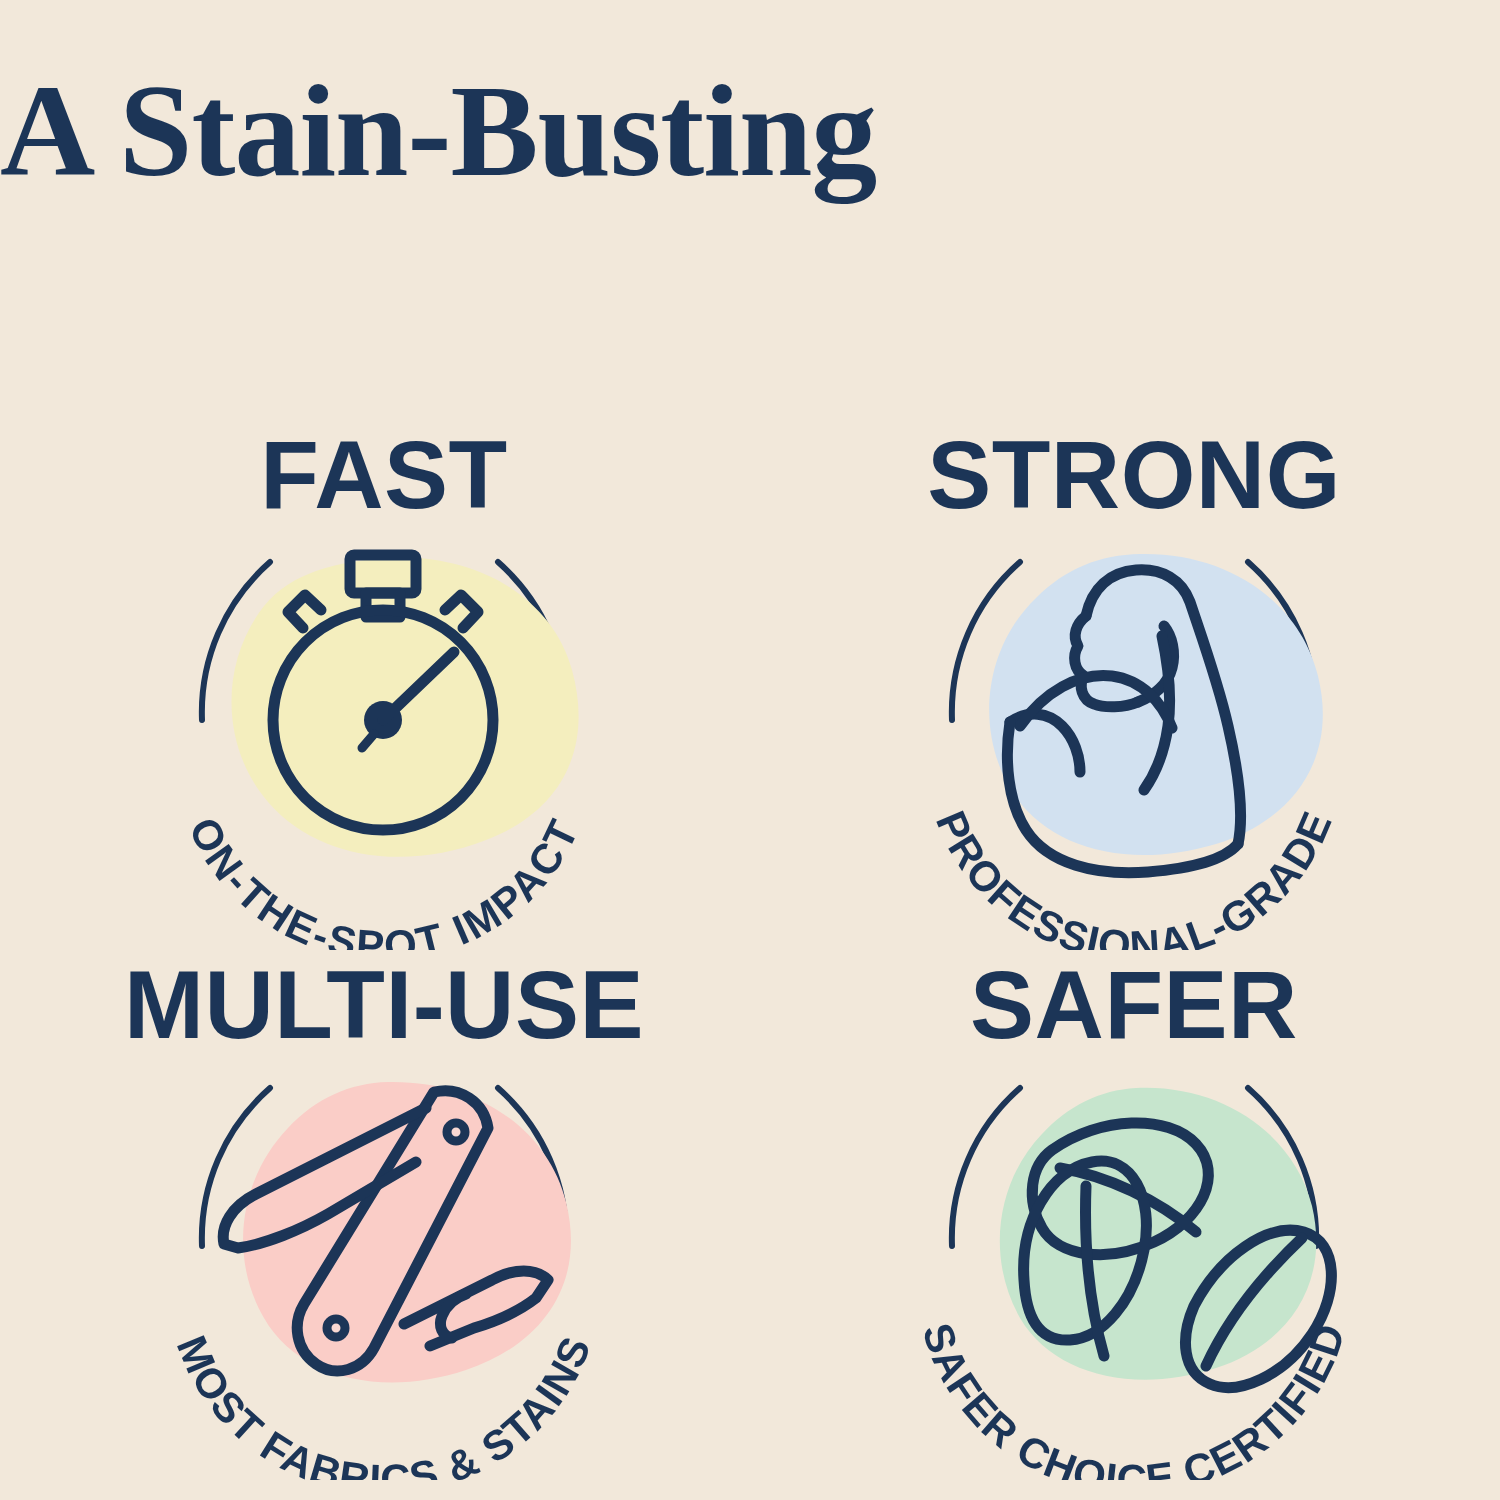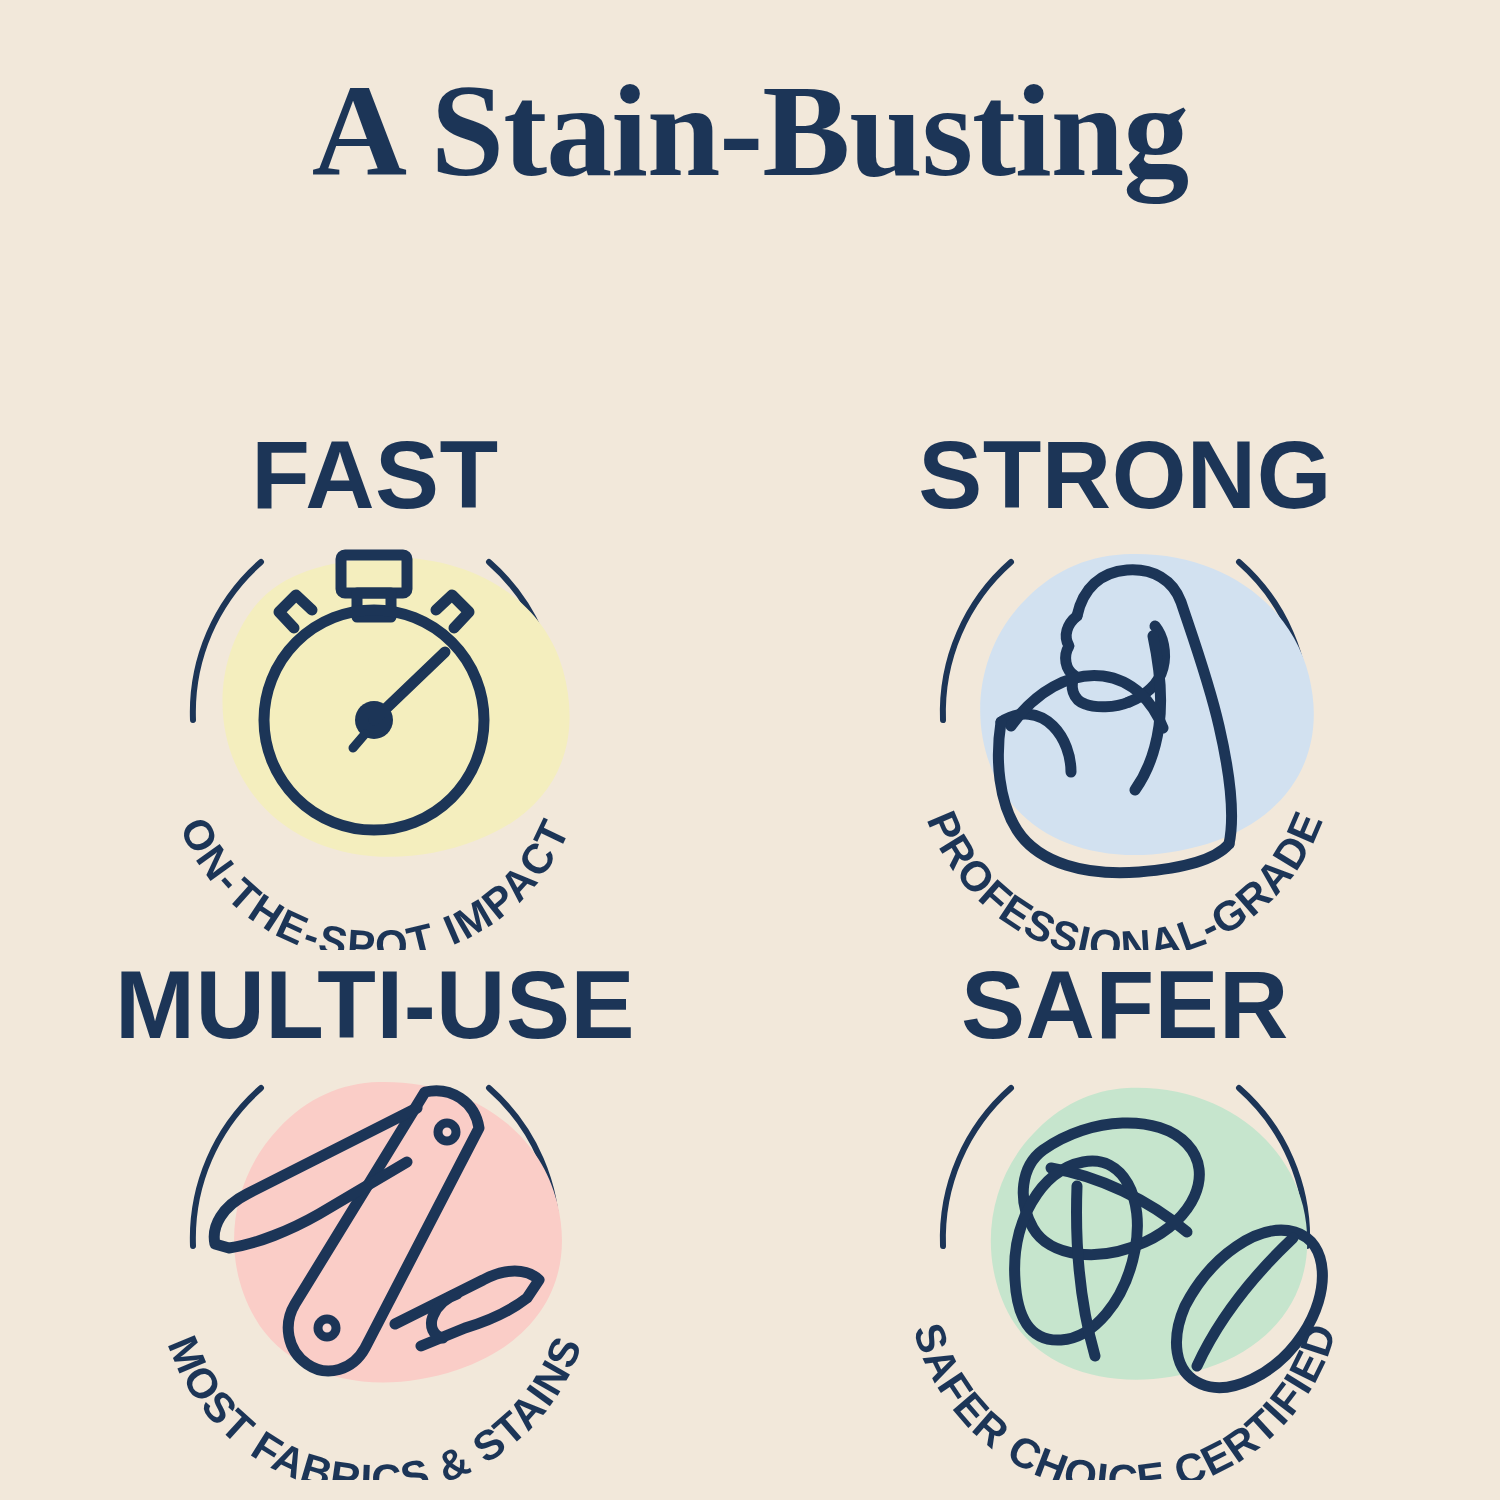--- a/index.html
+++ b/index.html
@@ -19,21 +19,21 @@
     height: 1500px;
     background: #F2E8DA;
   }
 
   
   .title-block {
     position: absolute;
     top: 62px;
     left: 0;
     width: 1500px;
-    text-align: center;
+    text-align: left;
   }
   .title-line {
     font-family: "Liberation Serif", "DejaVu Serif", serif;
     font-weight: 700;
     font-size: 132px;
     line-height: 1.04;
     letter-spacing: -1px;
     color: #1C3557;
     display: block;
   }
@@ -46,20 +46,21 @@
     width: 1500px;
     height: 1060px;
     display: grid;
     grid-template-columns: 750px 750px;
     grid-template-rows: 530px 530px;
   }
   .badge {
     position: relative;
     width: 750px;
     height: 530px;
+    margin-left: 9px;
   }
   .badge-svg {
     position: absolute;
     left: 50%;
     top: 0;
     transform: translateX(-50%);
     display: block;
   }
 
   .badge-heading {

